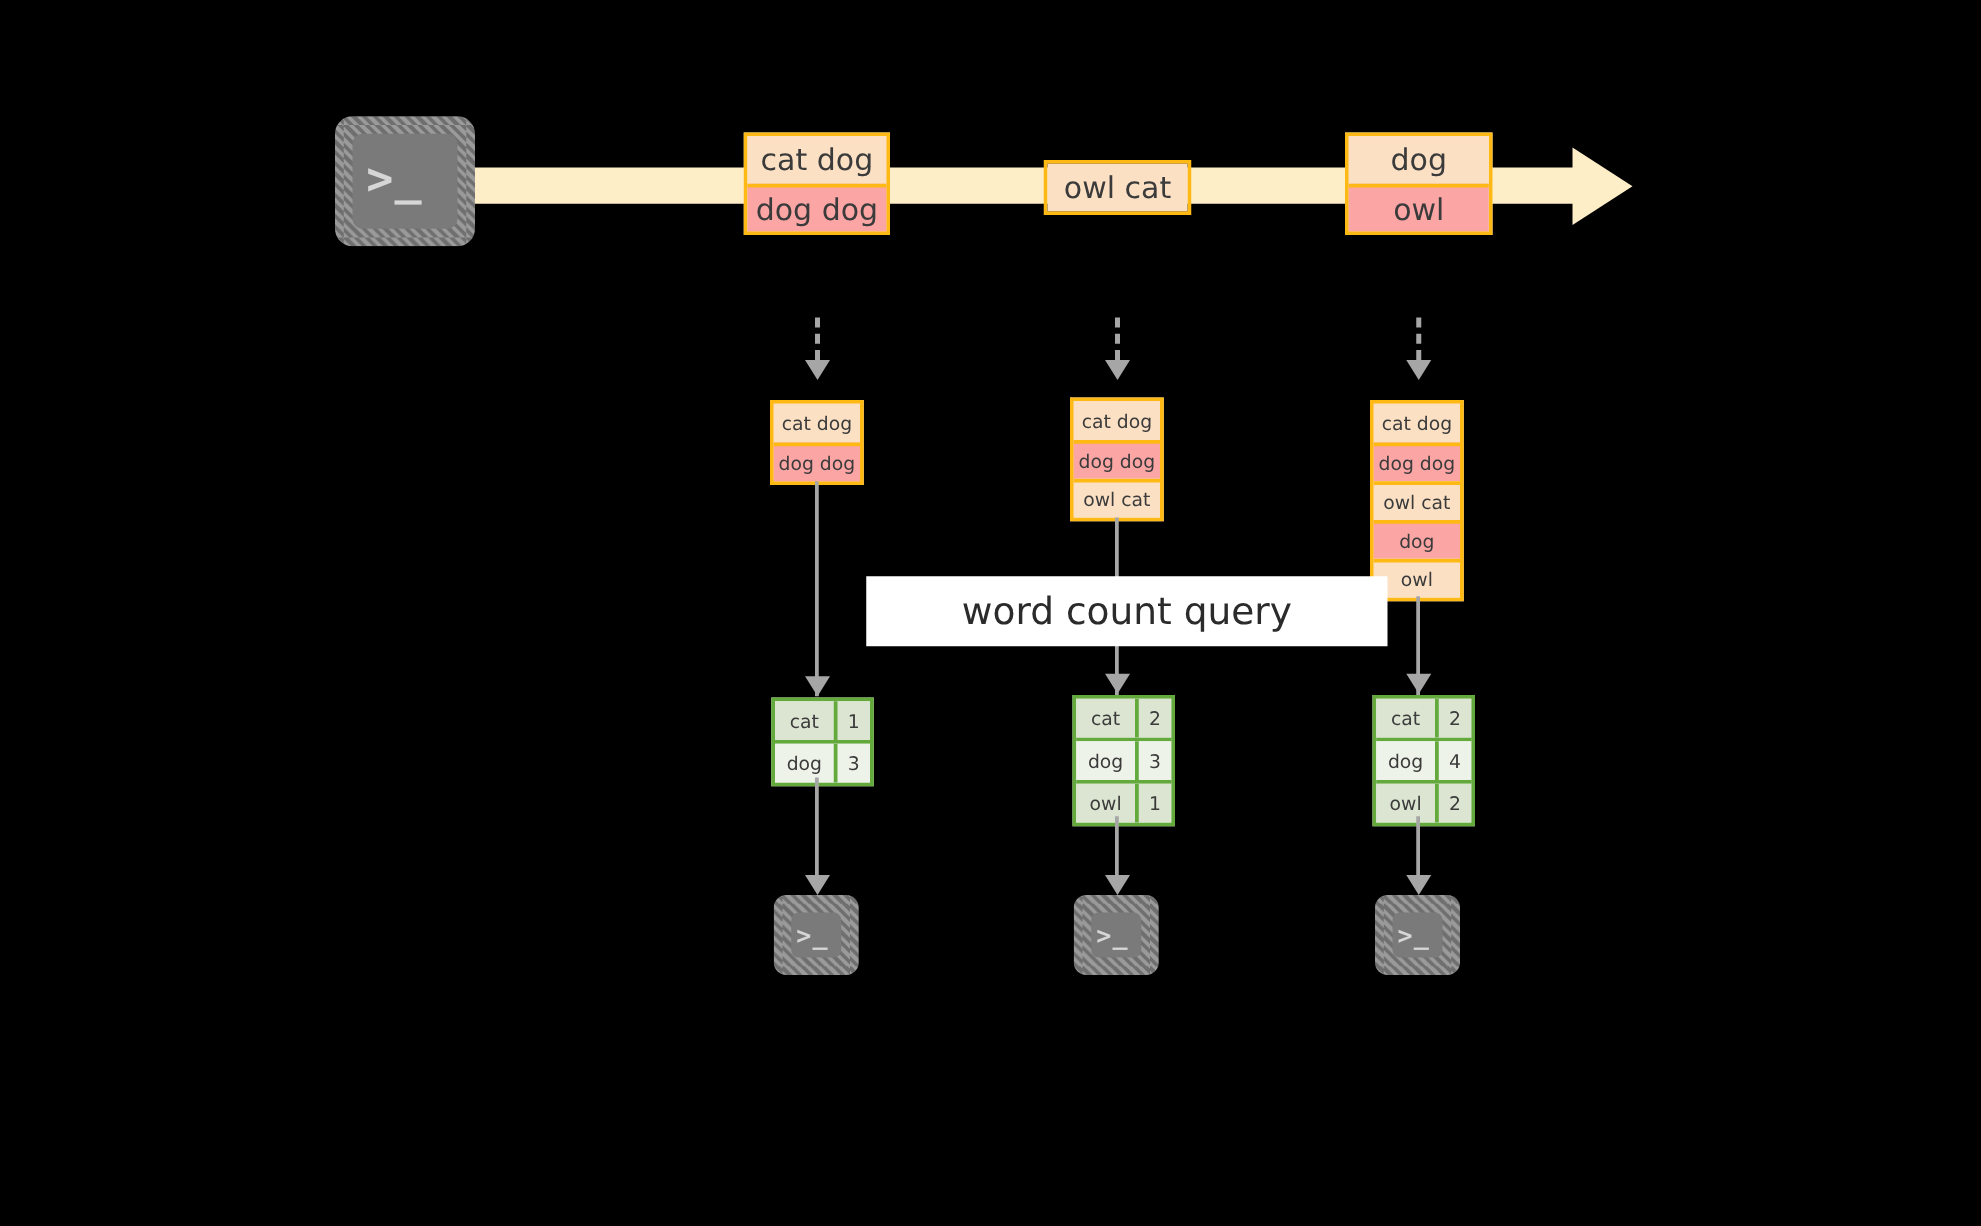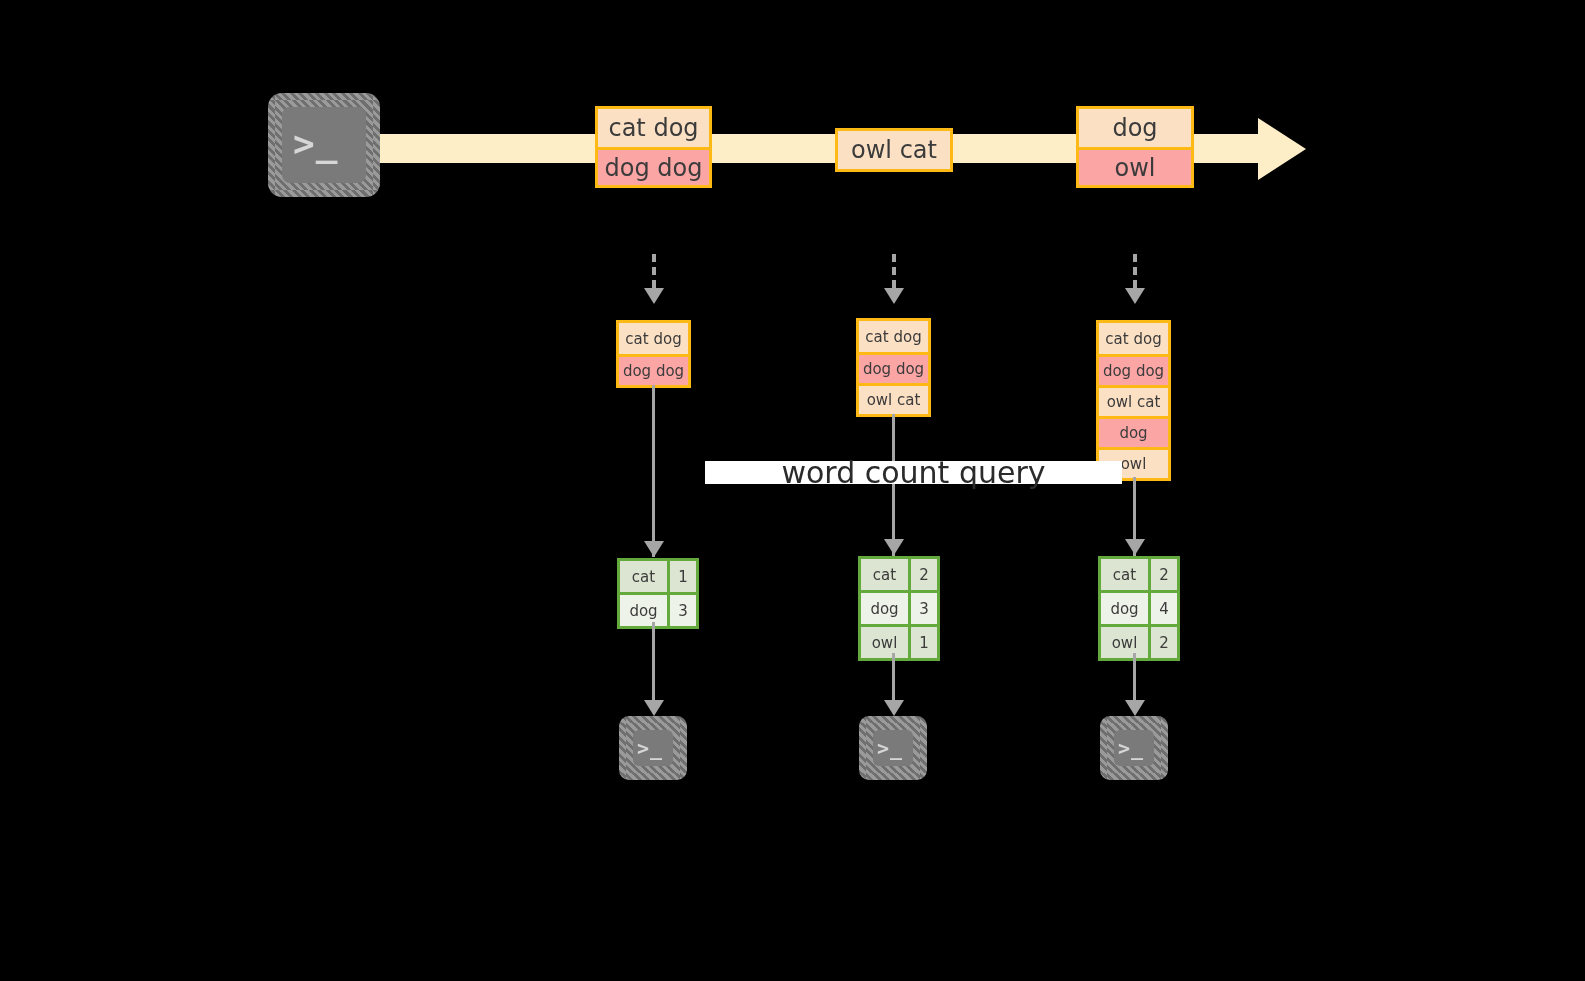--- a/index.html
+++ b/index.html
@@ -71,22 +71,22 @@
   .g3{left:1098px;top:556px;}
 
   
   .vline{position:absolute;width:3px;background:#a6a6a6;}
   .dline{position:absolute;width:0;border-left:4px dashed #a6a6a6;}
   .ahead{position:absolute;width:0;height:0;
       border-left:10px solid transparent;border-right:10px solid transparent;
       border-top:16px solid #a6a6a6;}
 
   
-  .qlabel{position:absolute;left:693px;top:461px;width:417px;height:23px;
-      background:#ffffff;display:flex;align-items:center;justify-content:center;margin-left:12px;}
+  .qlabel{position:absolute;left:693px;top:461px;width:417px;height:56px;
+      background:#ffffff;display:flex;align-items:center;justify-content:center;}
   .qlabel span{font-size:30px;color:#2b2b2b;white-space:nowrap;}
 </style>
 </head>
 <body>
 
 <div class="stage">
 
   <div class="stream-band"></div>
   <div class="stream-head"></div>
 

